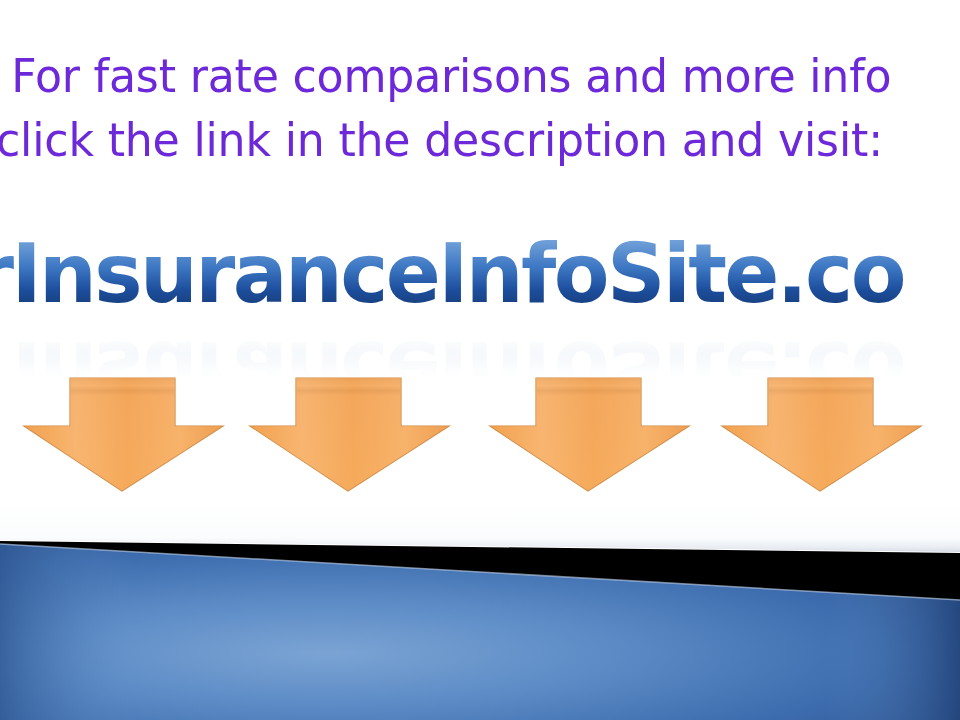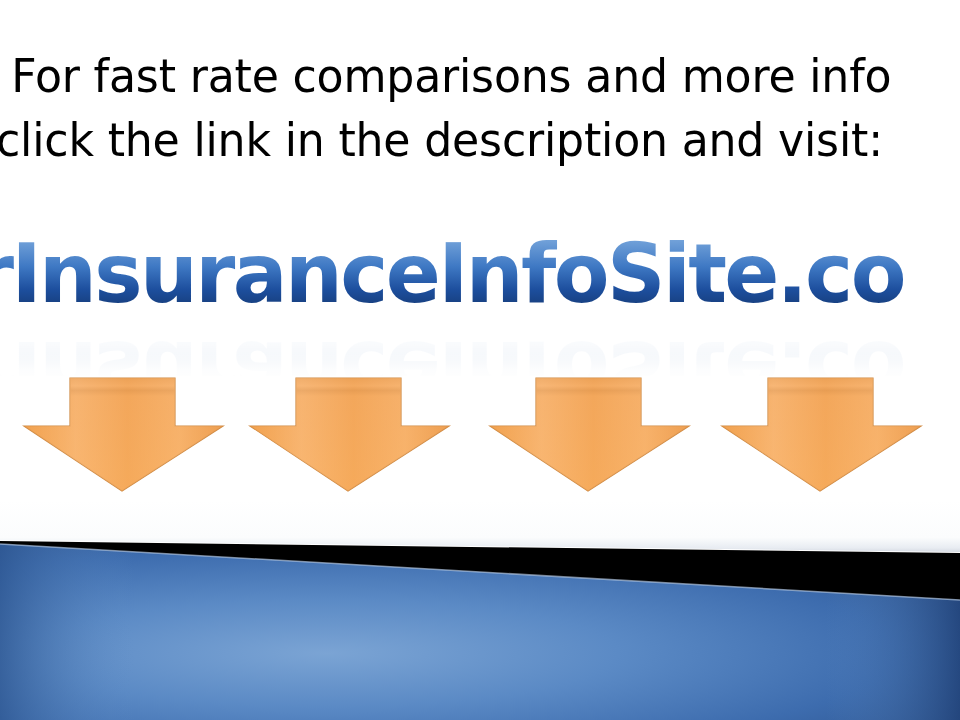--- a/index.html
+++ b/index.html
@@ -20,21 +20,21 @@
     background: #ffffff;
   }
 
   
   .headline {
     position: absolute;
     left: 0;
     top: 44px;
     width: 960px;
     height: 140px;
-    color: #000000;
+    color: #6d28d9;
     font-family: "DejaVu Sans", "Liberation Sans", sans-serif;
     font-size: 47px;
     line-height: 64px;
     letter-spacing: -0.2px;
     white-space: nowrap;
     overflow: hidden;
   }
   .headline-line {
     display: block;
     height: 64px;

